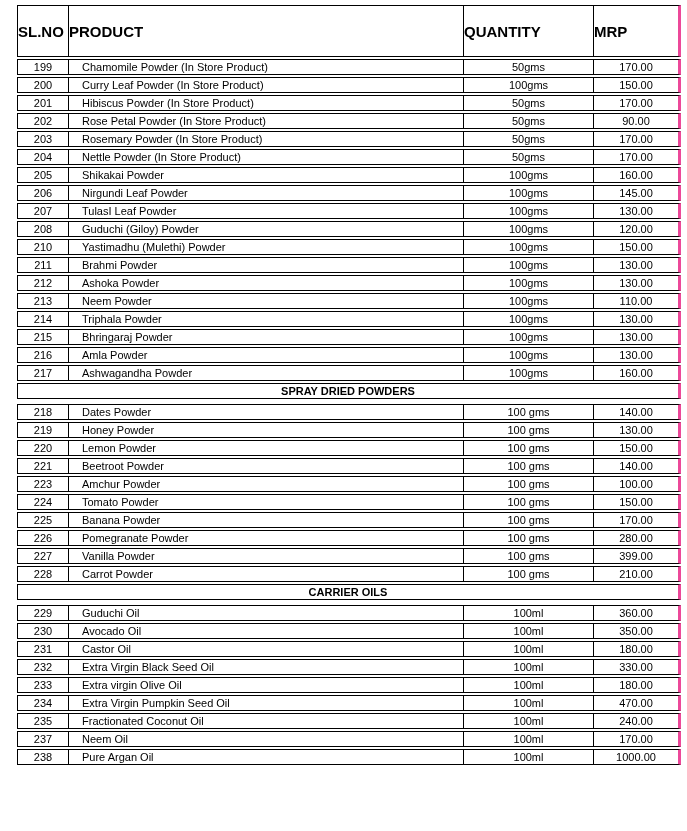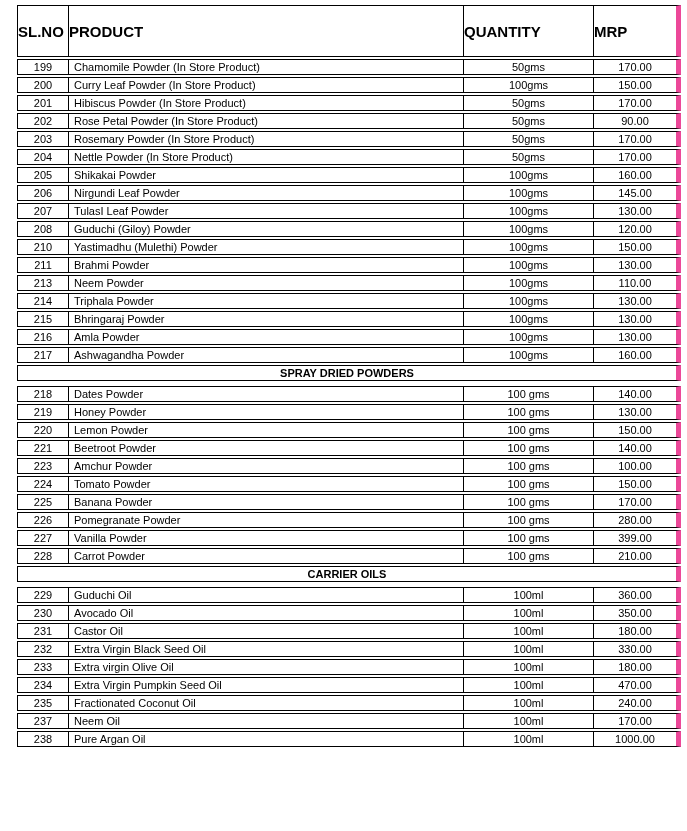--- a/index.html
+++ b/index.html
@@ -37,40 +37,40 @@
   th, td {
     border-top: 1px solid #000000;
     border-bottom: 1px solid #000000;
     border-left: 1px solid #000000;
     padding: 0;
     overflow: hidden;
     white-space: nowrap;
     background: #ffffff;
   }
   th:last-child, td:last-child {
-    border-right: 5px solid #ec4899;
+    border-right: 3px solid #ec4899;
   }
   thead th {
     height: 50px;
     font-weight: bold;
     text-align: left;
     vertical-align: middle;
     font-size: 15px;
   }
   tr.item-row td {
     height: 14px;
     line-height: 14px;
     vertical-align: middle;
   }
   td.cell-sl, td.cell-qty, td.cell-mrp {
     text-align: center;
   }
   td.cell-product {
     text-align: left;
-    padding-left: 5px;
+    padding-left: 13px;
   }
   tr.section-row td {
     height: 14px;
     line-height: 14px;
     text-align: center;
     font-weight: bold;
     margin-top: 8px;
   }
   tr.spacer-row td {
     border: none;
@@ -167,20 +167,26 @@
             <td class="cell-qty">100gms</td>
             <td class="cell-mrp">150.00</td>
           </tr>
           <tr class="item-row">
             <td class="cell-sl">211</td>
             <td class="cell-product">Brahmi Powder</td>
             <td class="cell-qty">100gms</td>
             <td class="cell-mrp">130.00</td>
           </tr>
           <tr class="item-row">
+            <td class="cell-sl">212</td>
+            <td class="cell-product">Ashoka Powder</td>
+            <td class="cell-qty">100gms</td>
+            <td class="cell-mrp">130.00</td>
+          </tr>
+          <tr class="item-row">
             <td class="cell-sl">213</td>
             <td class="cell-product">Neem Powder</td>
             <td class="cell-qty">100gms</td>
             <td class="cell-mrp">110.00</td>
           </tr>
           <tr class="item-row">
             <td class="cell-sl">214</td>
             <td class="cell-product">Triphala Powder</td>
             <td class="cell-qty">100gms</td>
             <td class="cell-mrp">130.00</td>

